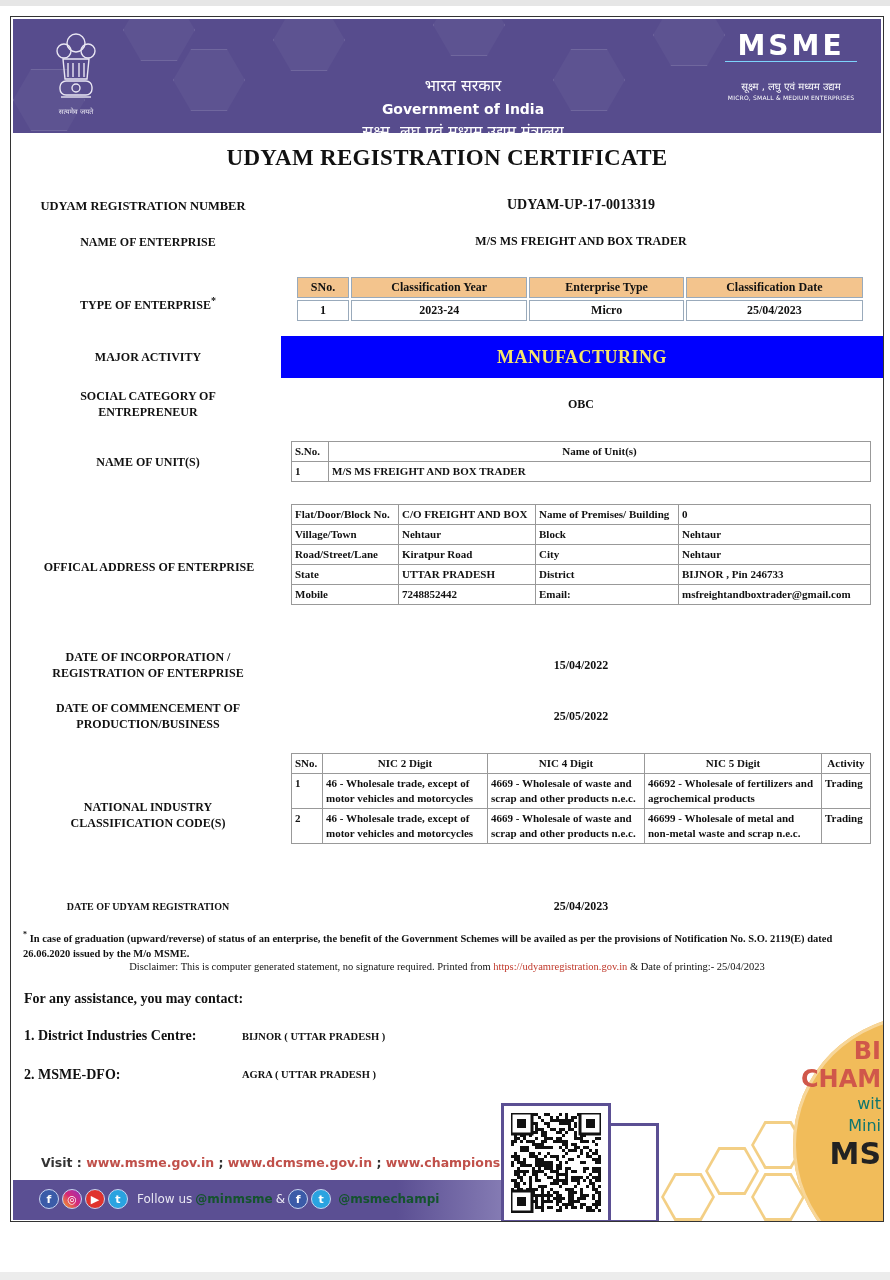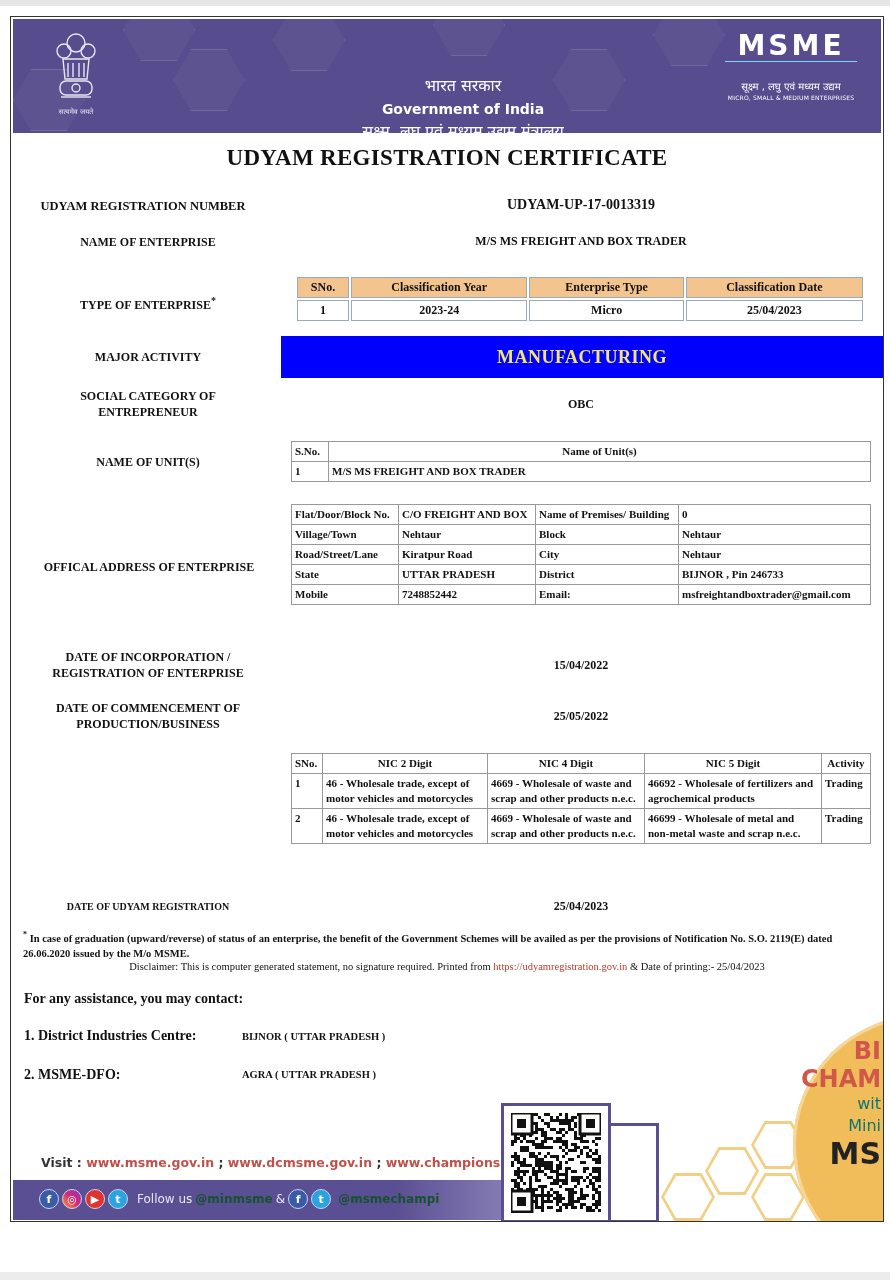--- a/index.html
+++ b/index.html
@@ -210,20 +210,24 @@
     <div>REGISTRATION OF ENTERPRISE</div>
   </div>
   <div class="val" style="left:400px;top:641px;width:340px;">15/04/2022</div>
 
   <div class="lbl" style="left:14px;top:683px;width:246px;">
     <div>DATE OF COMMENCEMENT OF</div>
     <div>PRODUCTION/BUSINESS</div>
   </div>
   <div class="val" style="left:400px;top:692px;width:340px;">25/05/2022</div>
 
+  <div class="lbl" style="left:14px;top:782px;width:246px;">
+    <div>NATIONAL INDUSTRY</div>
+    <div>CLASSIFICATION CODE(S)</div>
+  </div>
   <table class="grid-table nic-table">
     <tbody>
         <tr>
       <th style="width:24px;text-align:left">SNo.</th>
       <th style="width:158px">NIC 2 Digit</th>
       <th style="width:150px">NIC 4 Digit</th>
       <th style="width:170px">NIC 5 Digit</th>
       <th>Activity</th>
     </tr>
     <tr>

